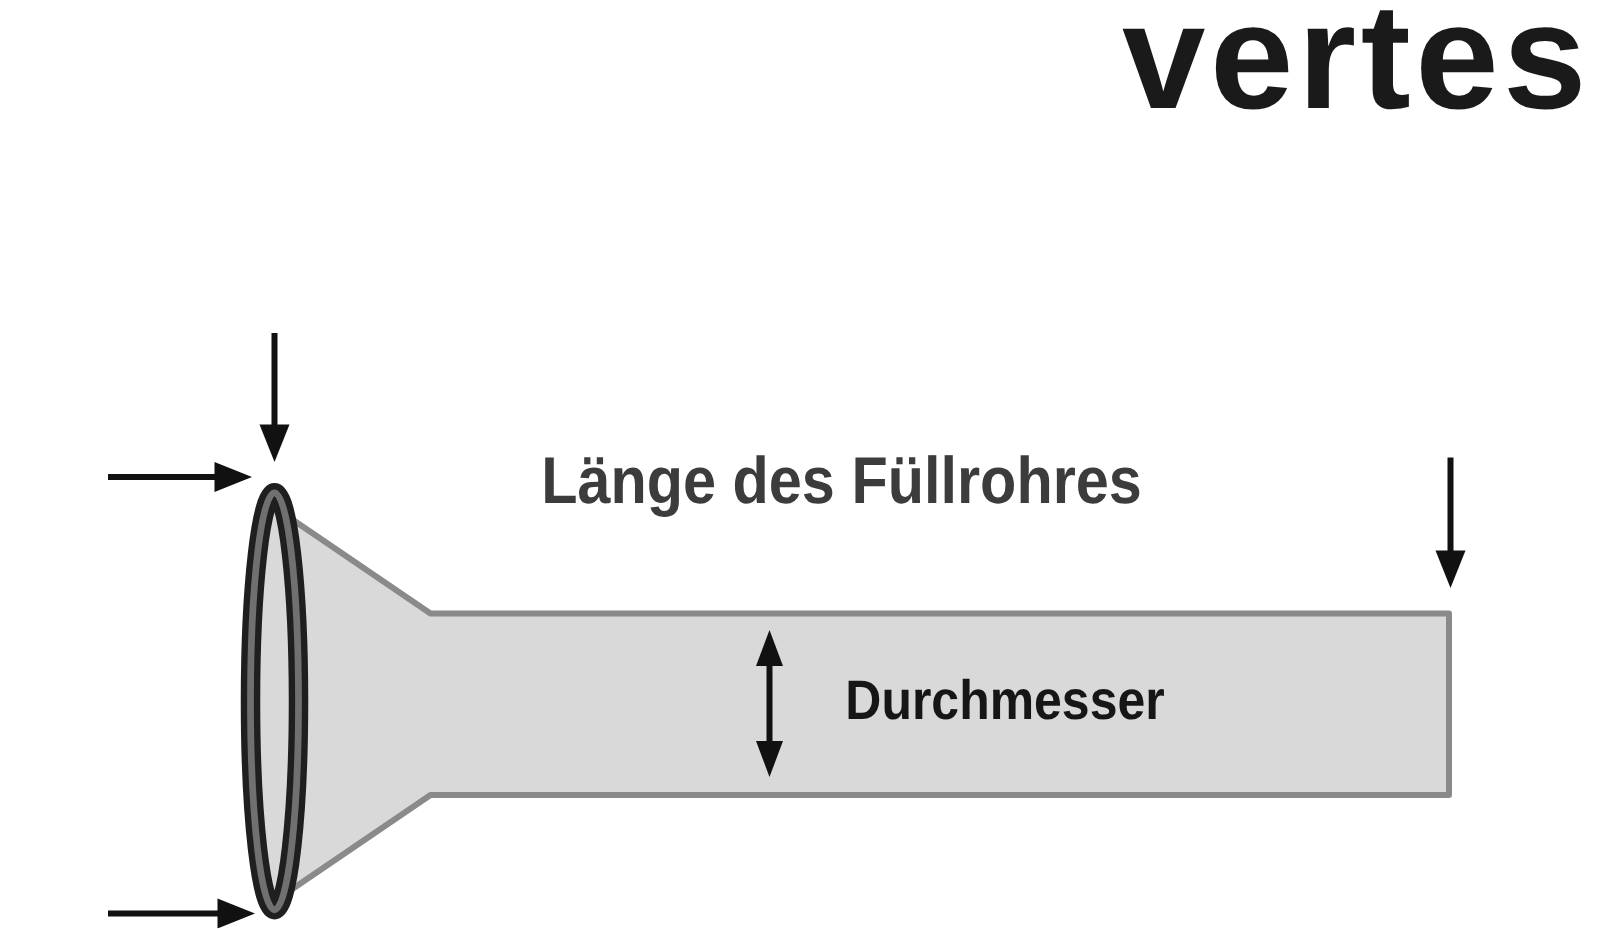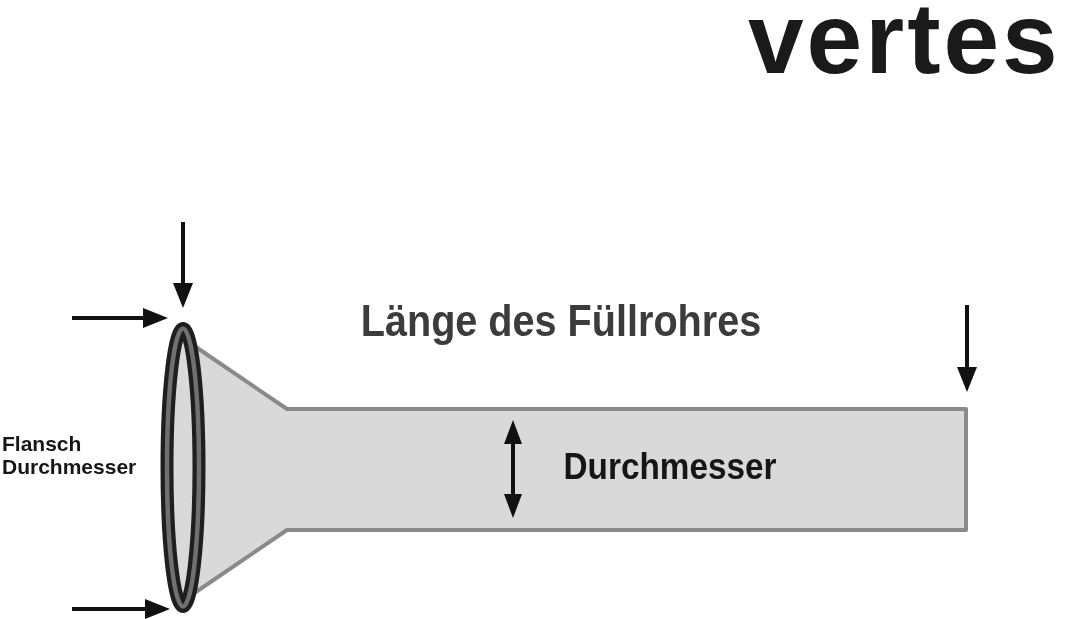--- a/index.html
+++ b/index.html
@@ -135,15 +135,14 @@
       <polygon points="957,367 977,367 967,392"></polygon>
     </g>
   </svg>
 
   <div class="logo">vertes</div>
 
   <div class="title">Länge des Füllrohres</div>
 
   <div class="tube-label">Durchmesser</div>
 
-  <div class="flange-label">Flansch Durchmesser</div>
 
 </div>
 
 </body></html>

